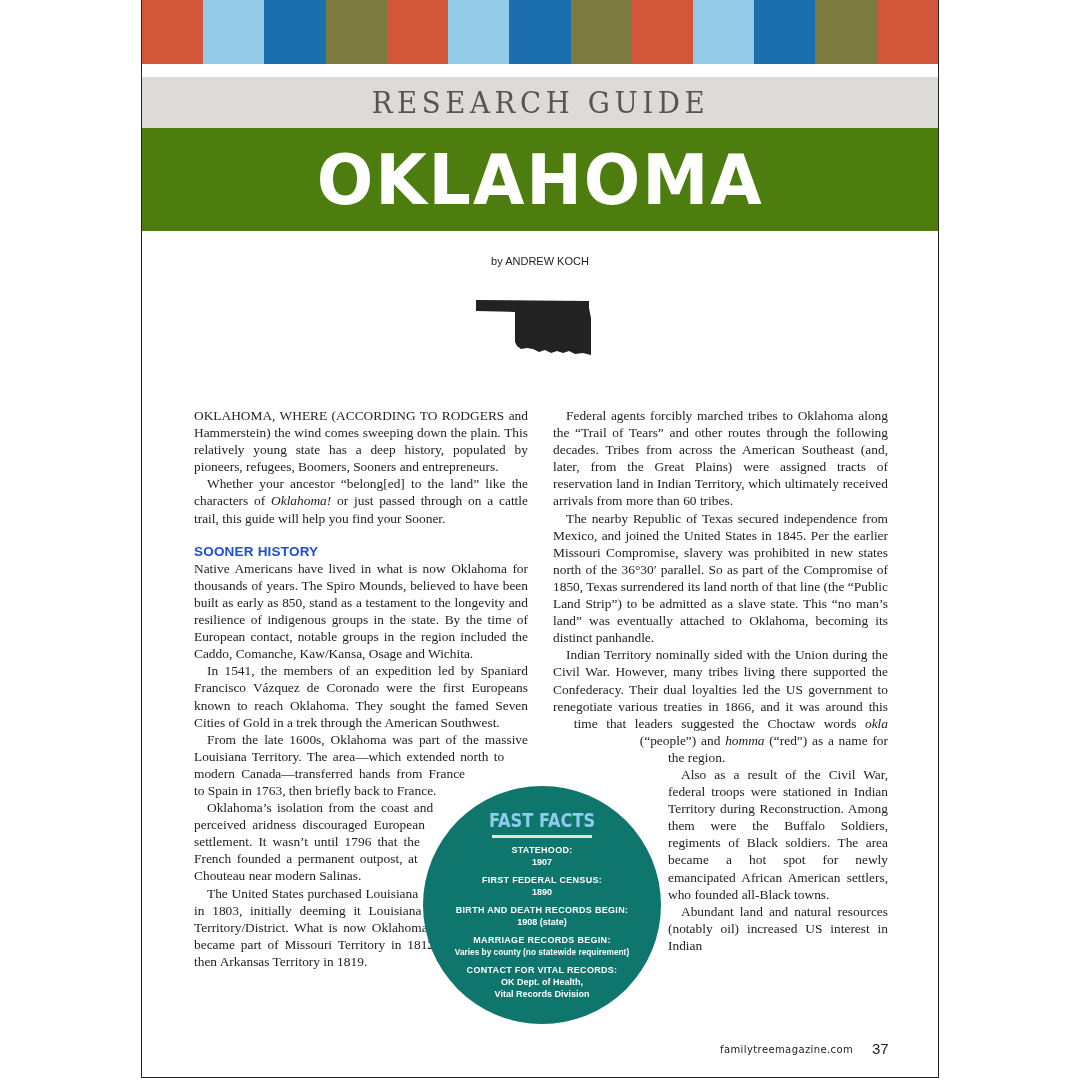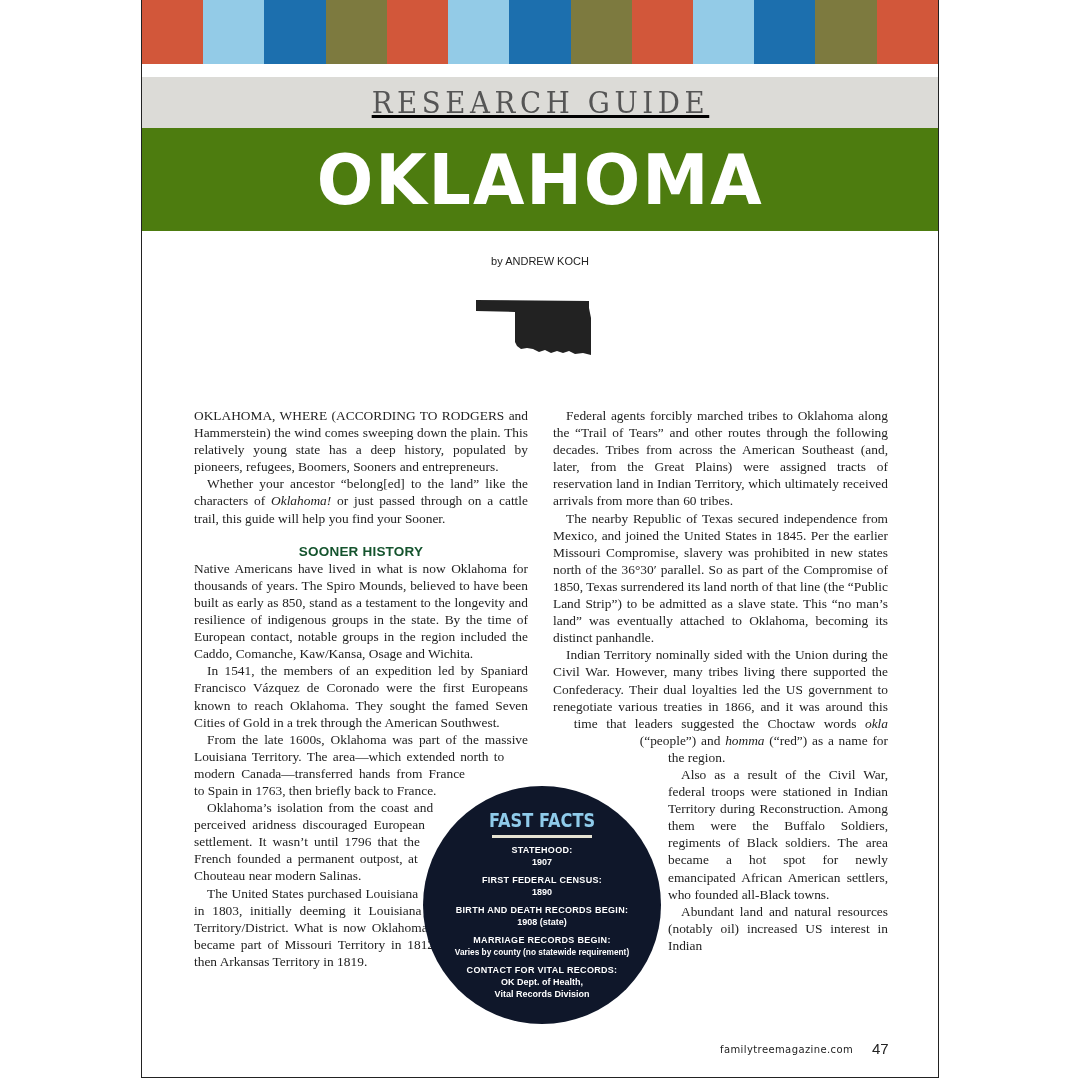--- a/index.html
+++ b/index.html
@@ -5,21 +5,21 @@
   html, body { margin:0; padding:0; background:#ffffff; }
   body { width:1080px; height:1080px; position:relative; overflow:hidden; }
   .page {
     position:absolute; left:141px; top:0; width:796px; height:1077px;
     border:1px solid #222; border-top:none; background:#fff; overflow:hidden;
   }
   .stripes { position:absolute; left:0; top:0; width:796px; height:64px; display:flex; }
   .stripe { height:64px; flex:0 0 auto; }
   .gray-band {
     position:absolute; left:0; top:77px; width:796px; height:51px; background:#dcdbd7;
-    display:flex; align-items:center; justify-content:center;text-decoration:underline;
+    display:flex; align-items:center; justify-content:center;
   }
   .kicker {
     font-family:"DejaVu Serif", serif; font-size:30px; letter-spacing:5px;
     color:#555; font-weight:normal; transform:scaleX(0.92);
   }
   .blue-band {
     position:absolute; left:0; top:128px; width:796px; height:103px; background:#4d7c0f;
     display:flex; align-items:center; justify-content:center;
   }
   .state-title {
@@ -33,28 +33,28 @@
   .state-map { position:absolute; left:333px; top:298px; }
   .col {
     position:absolute; font-family:"Liberation Serif", serif; font-size:13.4px;
     line-height:17.1px; color:#222; text-align:justify;
   }
   .col p { margin:0; }
   .col p.ind { text-indent:13px; }
   .col-left { left:52px; top:407px; width:334px; }
   .col-right { left:411px; top:407px; width:335px; }
   .section-head {
-    font-family:"Liberation Sans", sans-serif; font-weight:bold; color:#14532d;
-    font-size:13.5px; margin-top:16px !important; letter-spacing:0.2px; text-align:center;
+    font-family:"Liberation Sans", sans-serif; font-weight:bold; color:#1d4ed8;
+    font-size:13.5px; margin-top:16px !important; letter-spacing:0.2px; text-align:left;
   }
   .wrap-left { float:right; shape-outside:circle(50% at 100% 50%); }
   .wrap-right { float:left; shape-outside:circle(50% at 0% 50%); }
   .fast-facts {
     position:absolute; left:281px; top:786px; width:238px; height:238px;
-    border-radius:50%; background:#0f172a;
+    border-radius:50%; background:#0f766e;
     color:#fff; text-align:center; font-family:"Liberation Sans", sans-serif;
   }
   .ff-title {
     margin-top:23px; font-family:"DejaVu Sans", sans-serif; font-weight:bold;
     font-size:19px; color:#8fcbea; letter-spacing:0px; transform:scaleX(0.85);
   }
   .ff-rule { width:100px; height:3px; background:#e6e3d3; margin:4px auto 6px auto; }
   .ff-label { font-size:9px; font-weight:bold; letter-spacing:0.3px; line-height:12px; }
   .ff-value { font-size:9px; font-weight:bold; line-height:12px; margin-bottom:6px; }
   .footer-site {
@@ -133,14 +133,14 @@
     <div class="ff-label">BIRTH AND DEATH RECORDS BEGIN:</div>
     <div class="ff-value">1908 (state)</div>
     <div class="ff-label">MARRIAGE RECORDS BEGIN:</div>
     <div class="ff-value" style="font-size:8.3px;">Varies by county (no statewide requirement)</div>
     <div class="ff-label">CONTACT FOR VITAL RECORDS:</div>
     <div class="ff-value" style="margin-bottom:0;">OK Dept. of Health,</div>
     <div class="ff-value">Vital Records Division</div>
   </div>
 
   <div class="footer-site">familytreemagazine.com</div>
-  <div class="footer-page">47</div>
+  <div class="footer-page">37</div>
 </div>
 
 </body></html>

